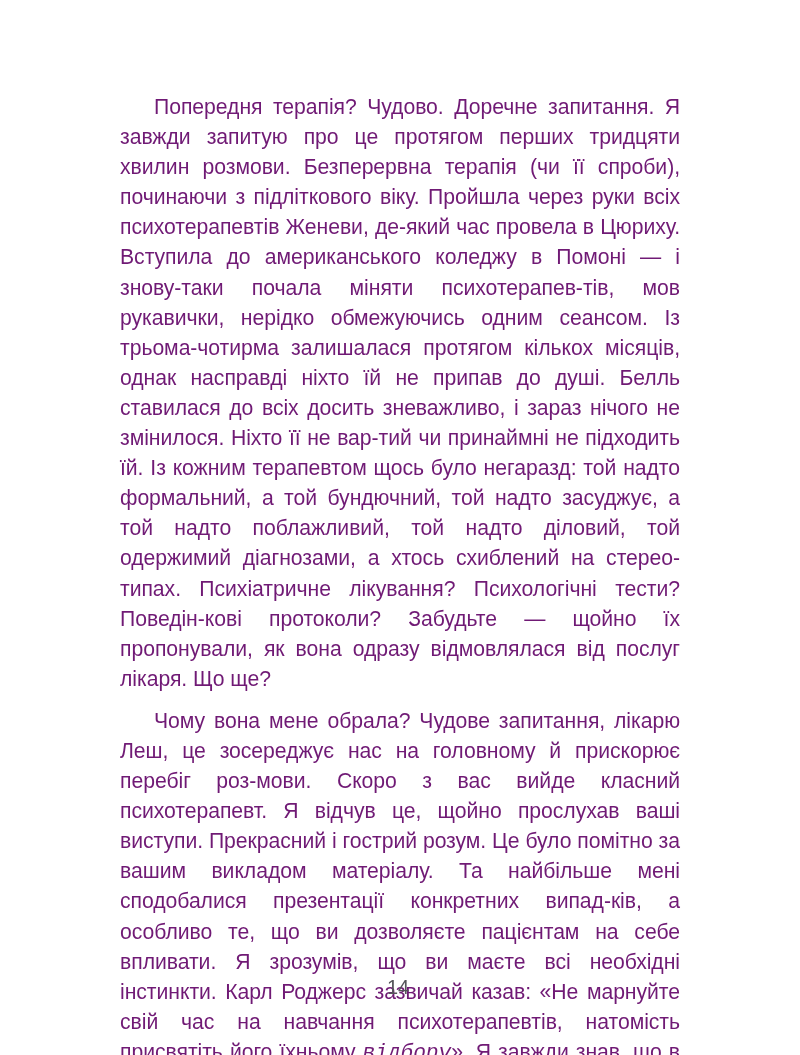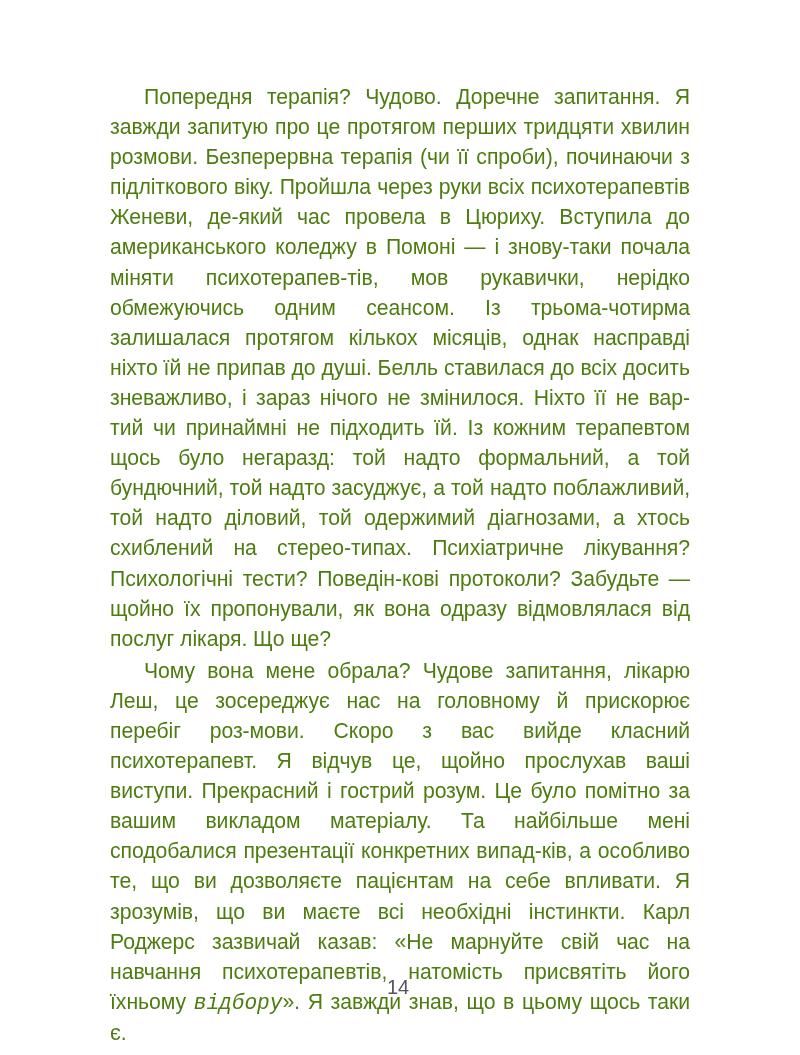--- a/index.html
+++ b/index.html
@@ -27,28 +27,28 @@
   }
 
   .text-block {
     position: absolute;
     left: 108px;
     top: 80px;
     width: 584px;
   }
 
   .para {
-    margin: 2px;
+    margin: 12px;
     font-size: 21.2px;
     line-height: 30.1px;
     text-align: justify;
     text-justify: inter-word;
     hyphens: manual;
     -webkit-hyphens: manual;
-    color: #4d7c0f;
+    color: #701a75;
     letter-spacing: -0.05px;
     word-spacing: 0px;
   }
 
   .para + .para {
     margin-top: 0;
   }
 
   .indent {
     text-indent: 34px;

